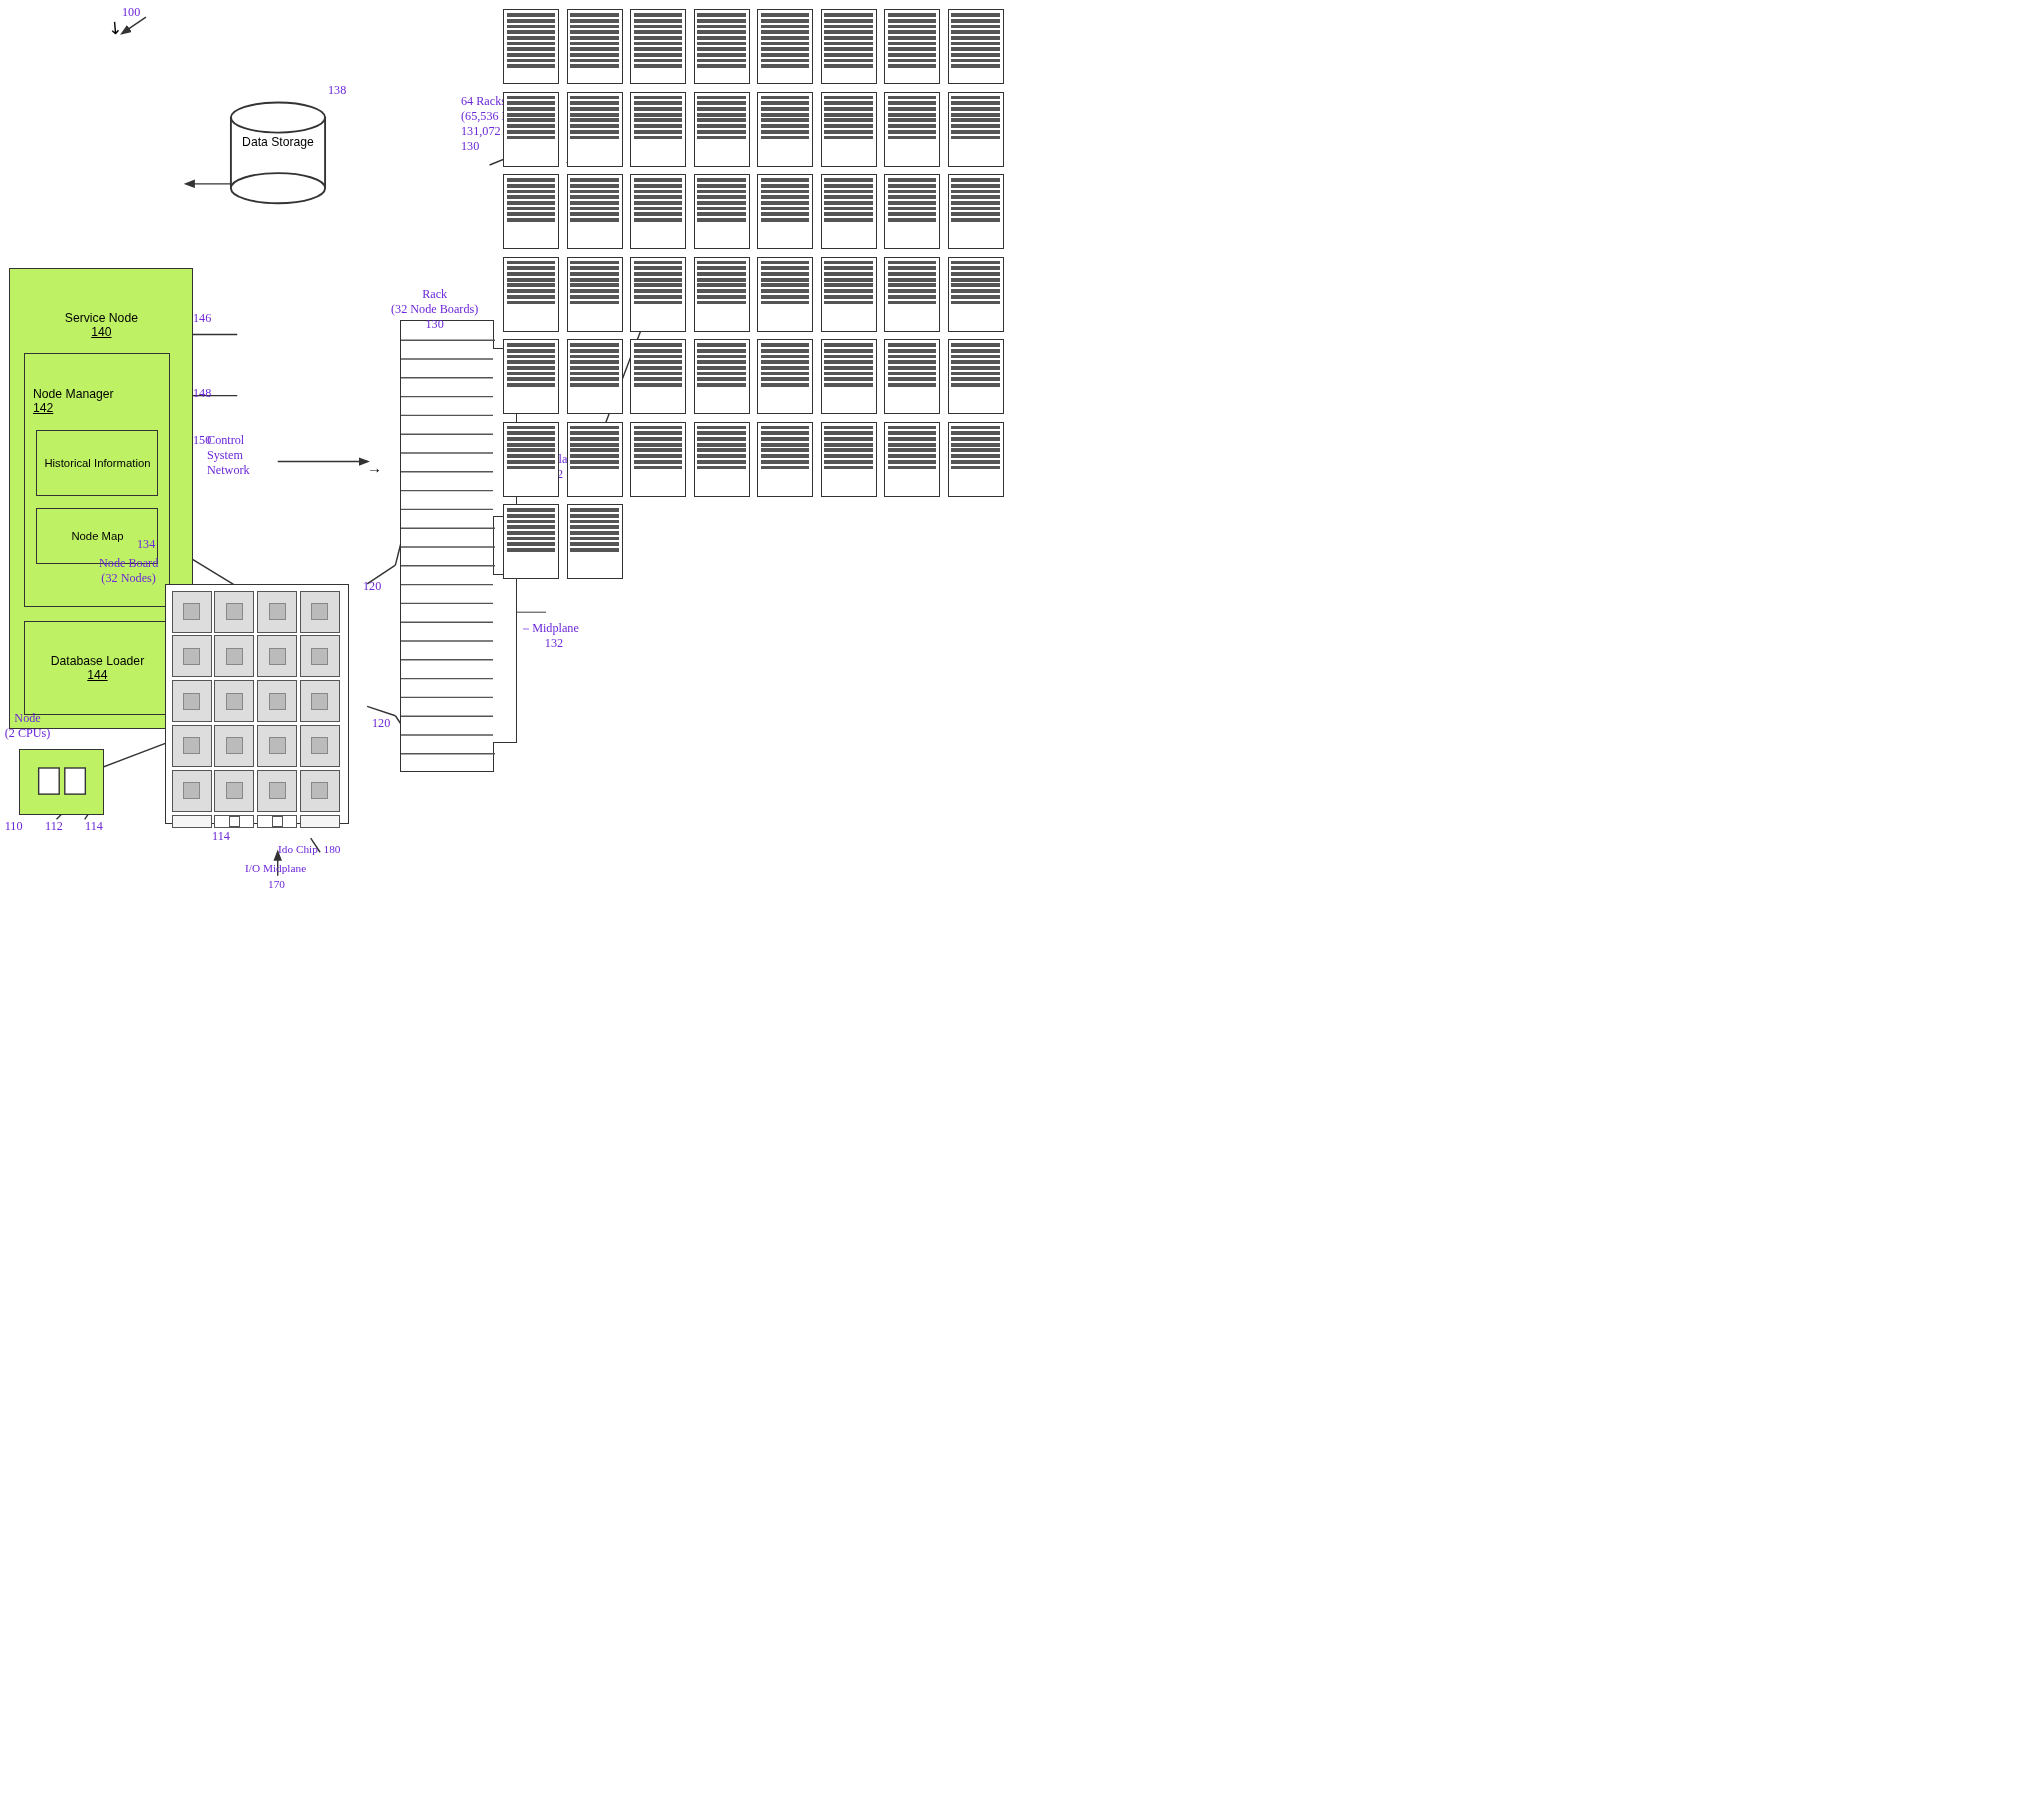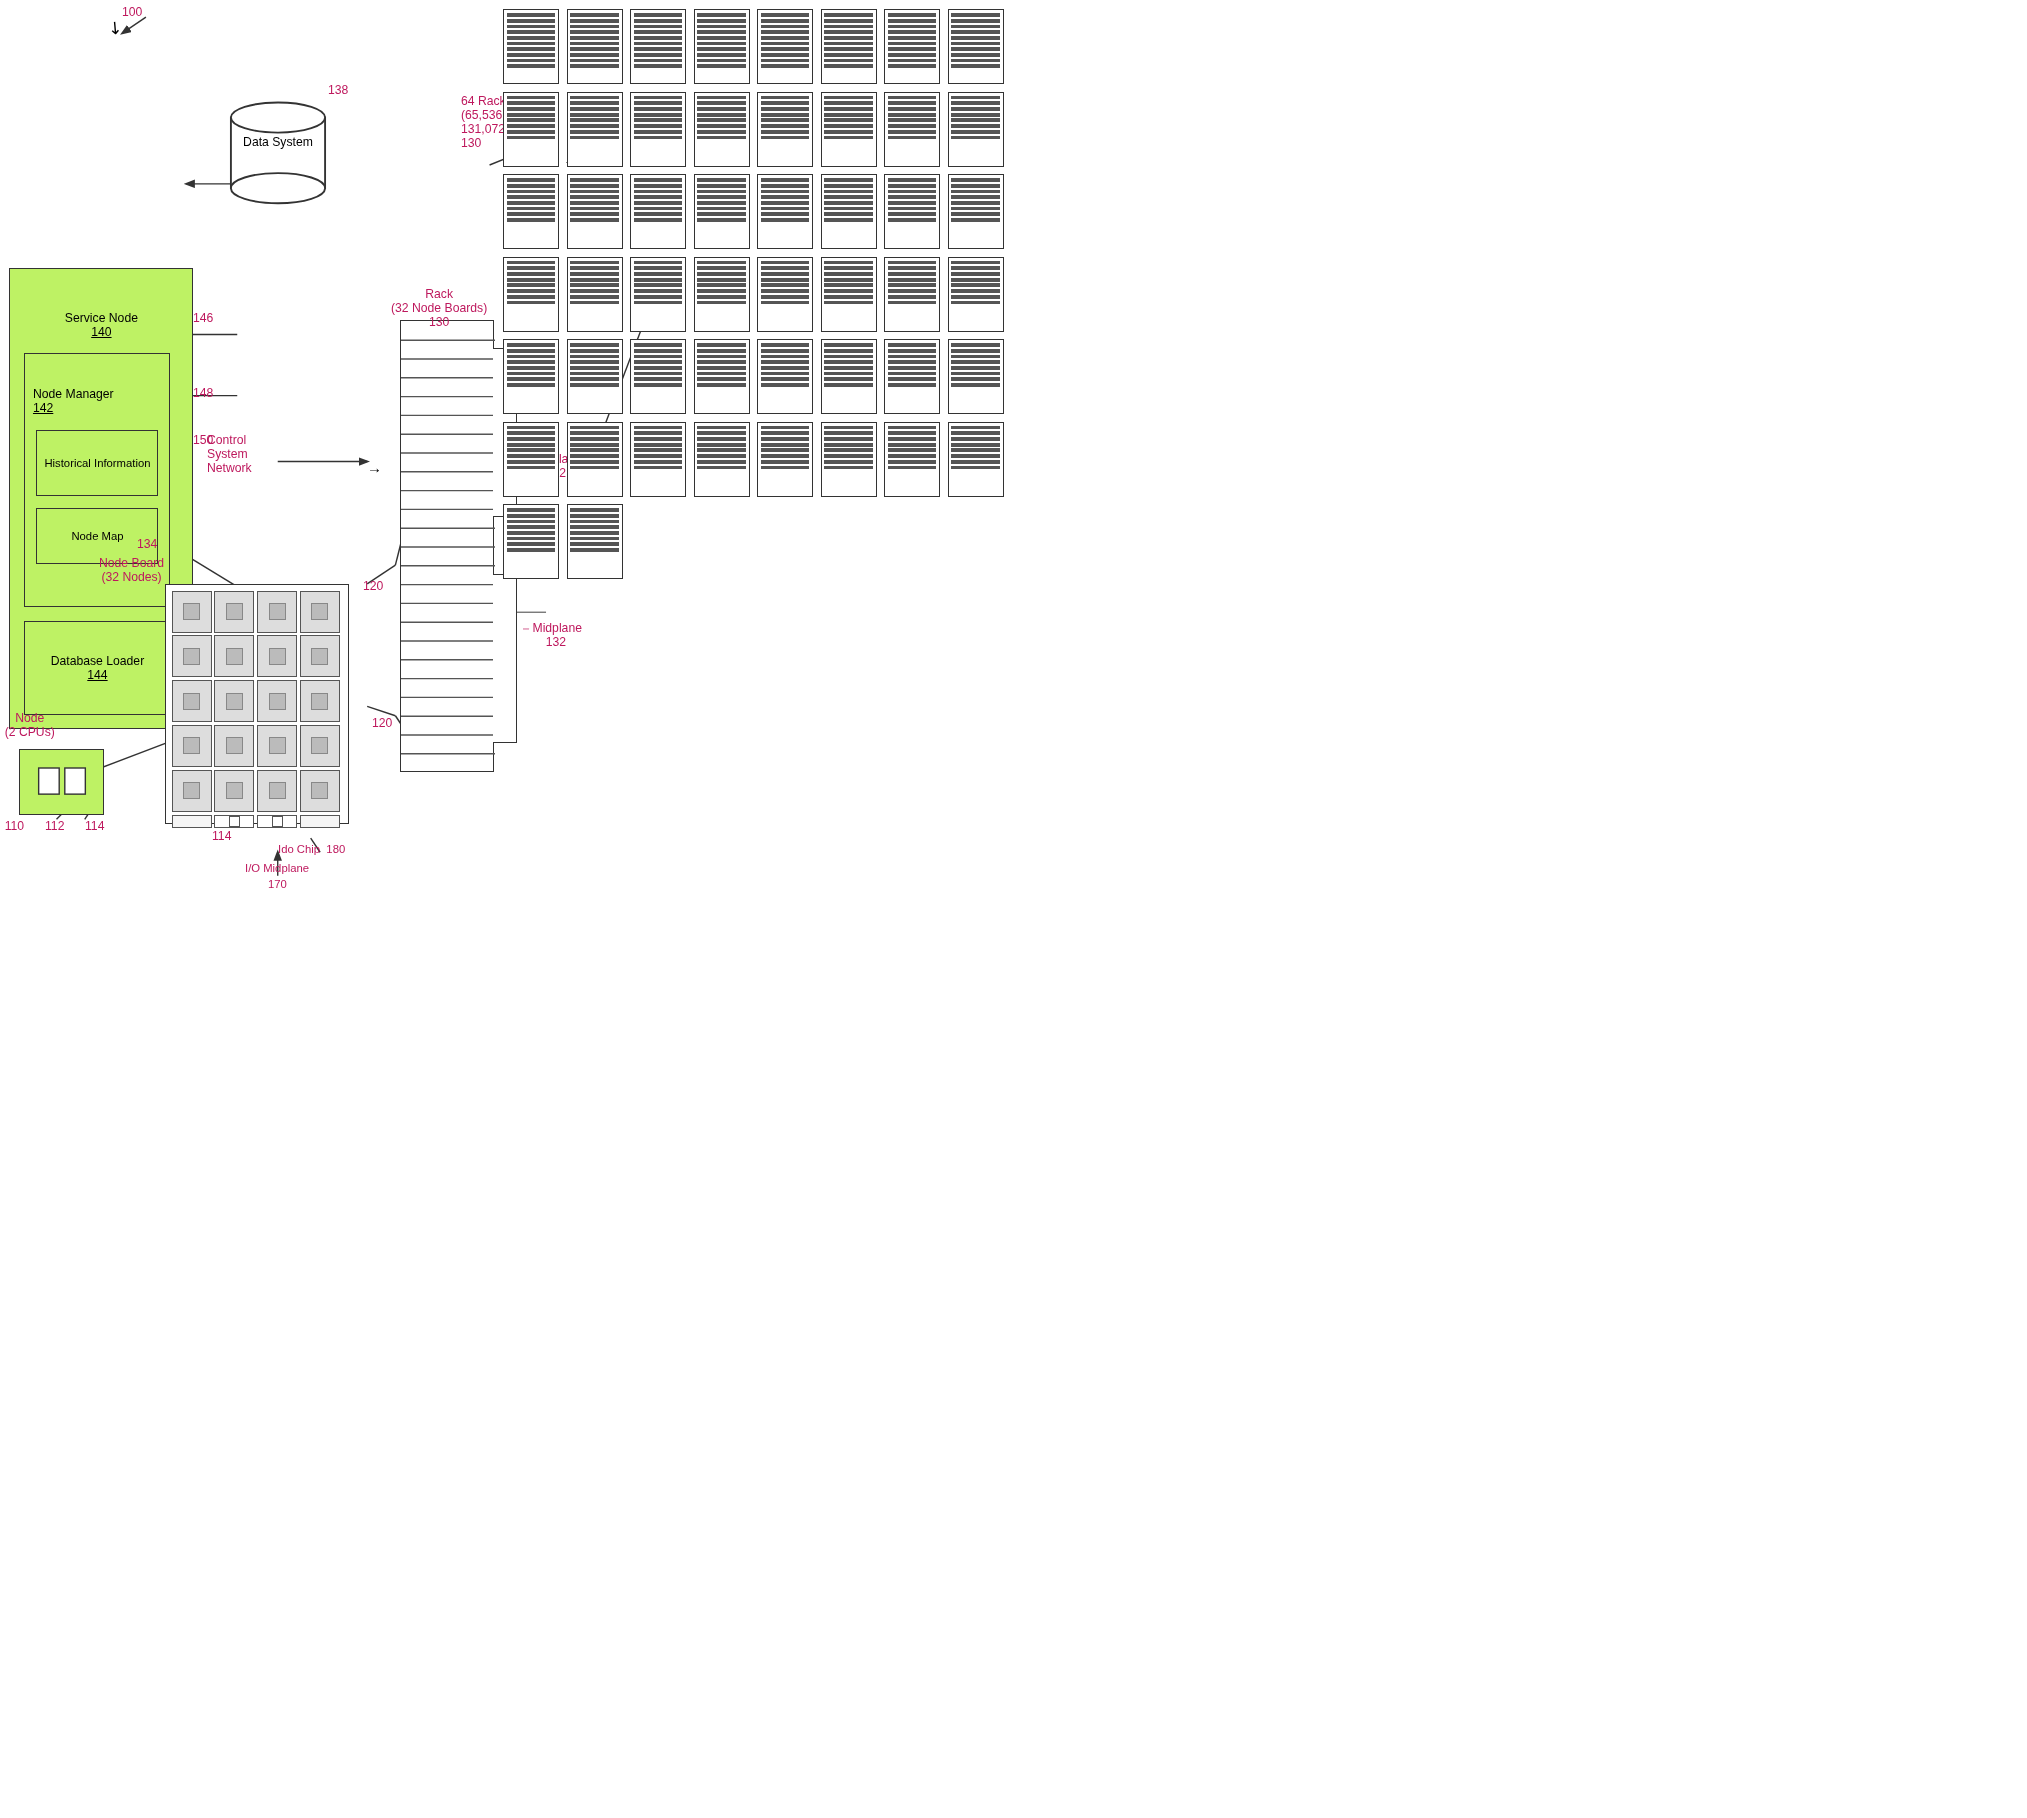--- a/index.html
+++ b/index.html
@@ -14,21 +14,22 @@
     }
     .diagram {
       position: relative;
       width: 1013px;
       height: 909px;
     }
     .label {
       position: absolute;
       text-align: center;
       font-size: 12.2px;
-      color: #be185d;
+      color: #6d28d9;
+      font-family: Liberation Serif, serif;
     }
     .box {
       position: absolute;
       border: 1.4px solid #333;
       background: #bef264;
       text-align: center;
       display: flex;
       align-items: center;
       justify-content: center;
       flex-direction: column;
@@ -128,21 +129,21 @@
   <div class="cylinder" style="top:94px; left:226px; width:104px; height:113px;">
     <svg width="104" height="113" viewBox="0 0 110 120">
 
       <rect x="5" y="25" width="100" height="75" fill="white" stroke="#333" stroke-width="2"></rect>
 
       <ellipse cx="55" cy="25" rx="50" ry="16" fill="white" stroke="#333" stroke-width="2"></ellipse>
 
       <ellipse cx="55" cy="100" rx="50" ry="16" fill="white" stroke="#333" stroke-width="2"></ellipse>
     </svg>
     <div style="position:absolute; top:40px; left:0; width:104px; text-align:center; font-size:12.2px; line-height:1.4;">
-      <span>Data System</span>
+      <span>Data Storage</span>
     </div>
   </div>
   <div class="label" style="top:83px; left:328px;">138</div>
 
   <div class="label" style="top:94px; left:461px; text-align:left;">
     <div>64 Racks</div>
     <div>(65,536 Nodes,</div>
     <div>131,072 CPUs)</div>
     <div>130</div>
   </div>

